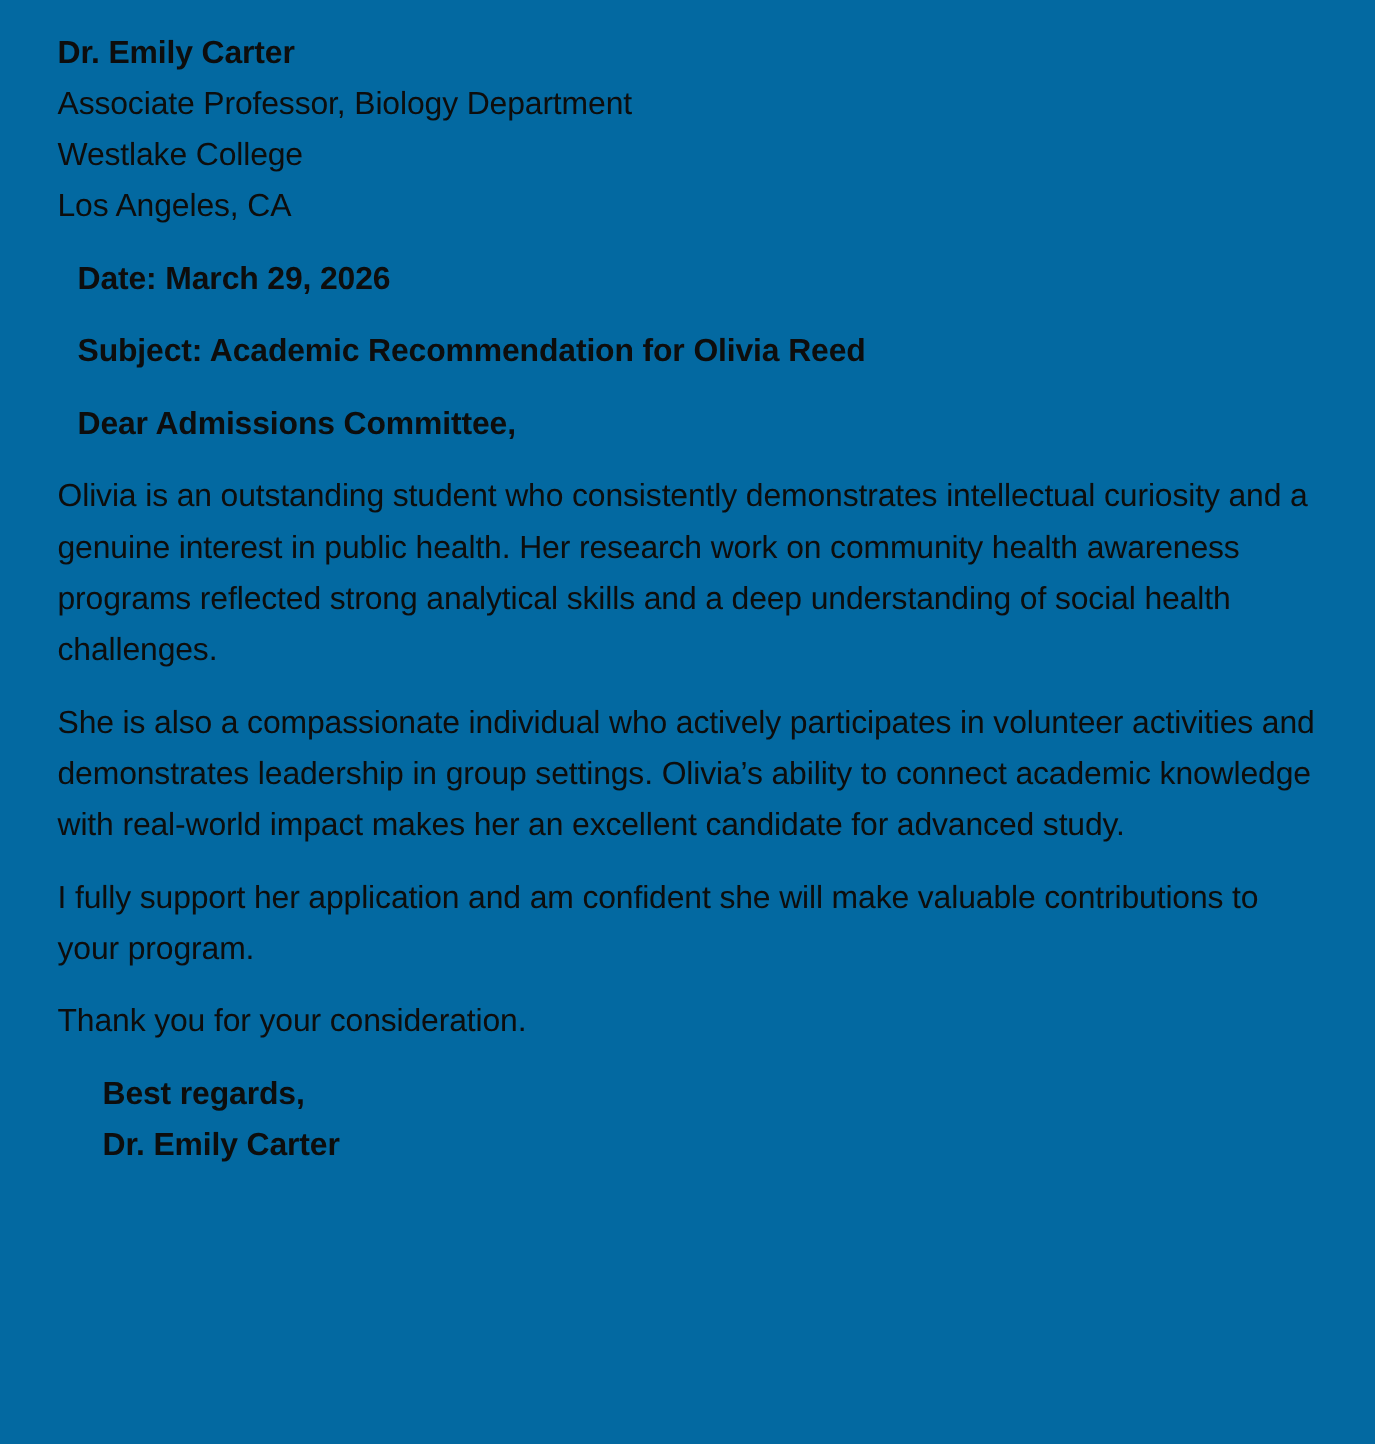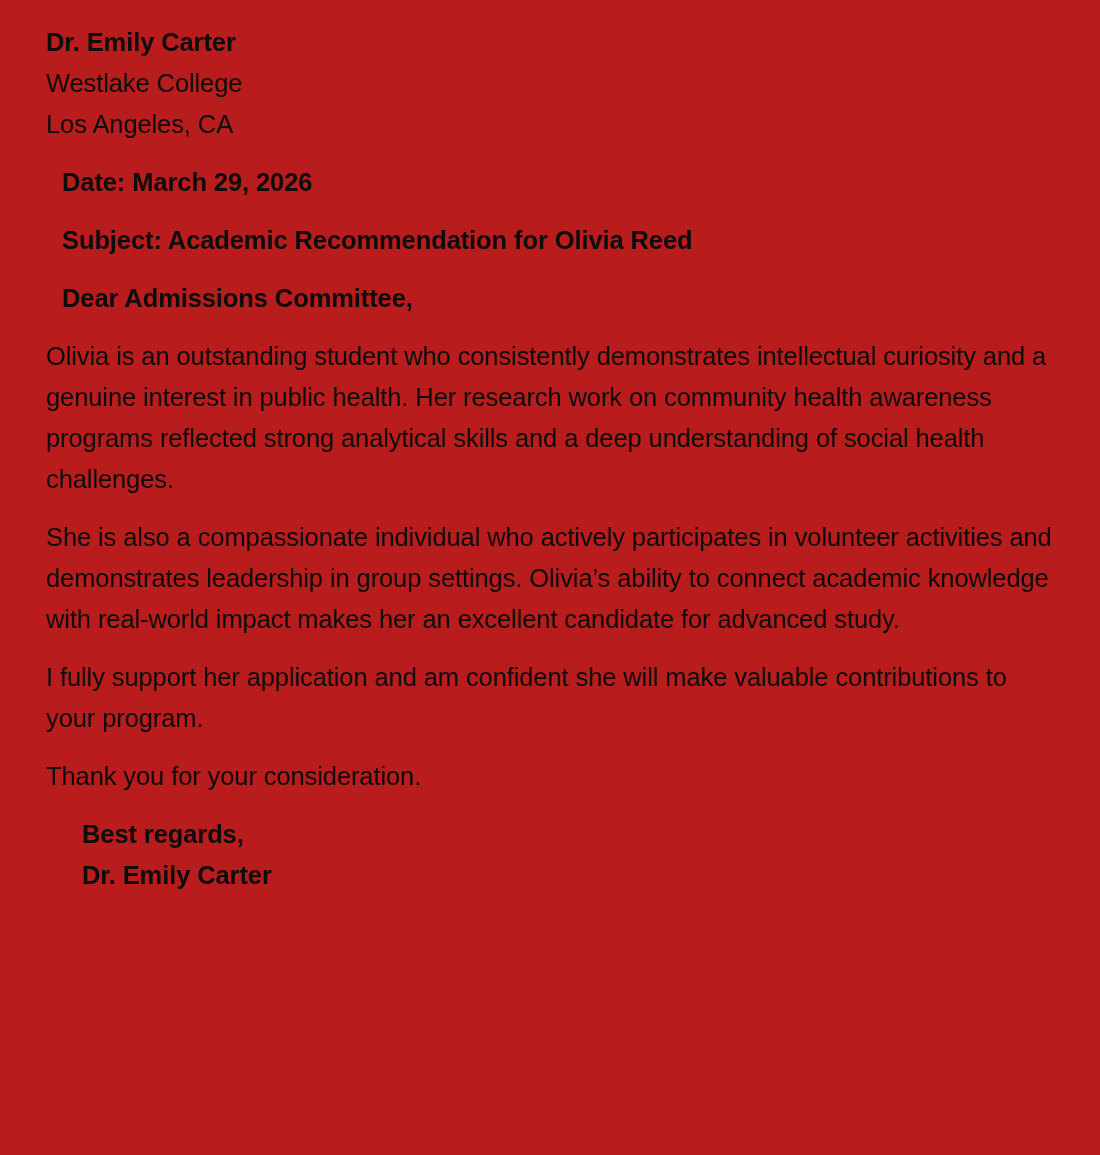--- a/index.html
+++ b/index.html
@@ -12,21 +12,21 @@
   body {
     font-family: "Liberation Sans", "DejaVu Sans", sans-serif;
     color: #0d0d0d;
     -webkit-font-smoothing: antialiased;
   }
 
   .page {
     position: relative;
     width: 1100px;
     height: 1155px;
-    background: #b91c1c;
+    background: #0369a1;
     box-sizing: border-box;
     padding: 22px 43px 0 46px;
     overflow: hidden;
   }
 
   .doc {
     font-size: 25.5px;
     line-height: 41px;
     letter-spacing: -0.1px;
   }
@@ -79,20 +79,21 @@
   }
 </style>
 </head>
 <body>
 
 <div class="page">
   <div class="doc">
 
     <div class="block-tight">
       <p class="line name-line">Dr. Emily Carter</p>
+      <p class="line">Associate Professor, Biology Department</p>
       <p class="line">Westlake College</p>
       <p class="line">Los Angeles, CA</p>
     </div>
 
     <p class="para gap-before"><span class="bold">Date:</span><span class="regular">&nbsp;</span><span class="regular">March 29, 2026</span></p>
 
     <p class="para bold">Subject: Academic Recommendation for Olivia Reed</p>
 
     <p class="para bold">Dear Admissions Committee,</p>
 

